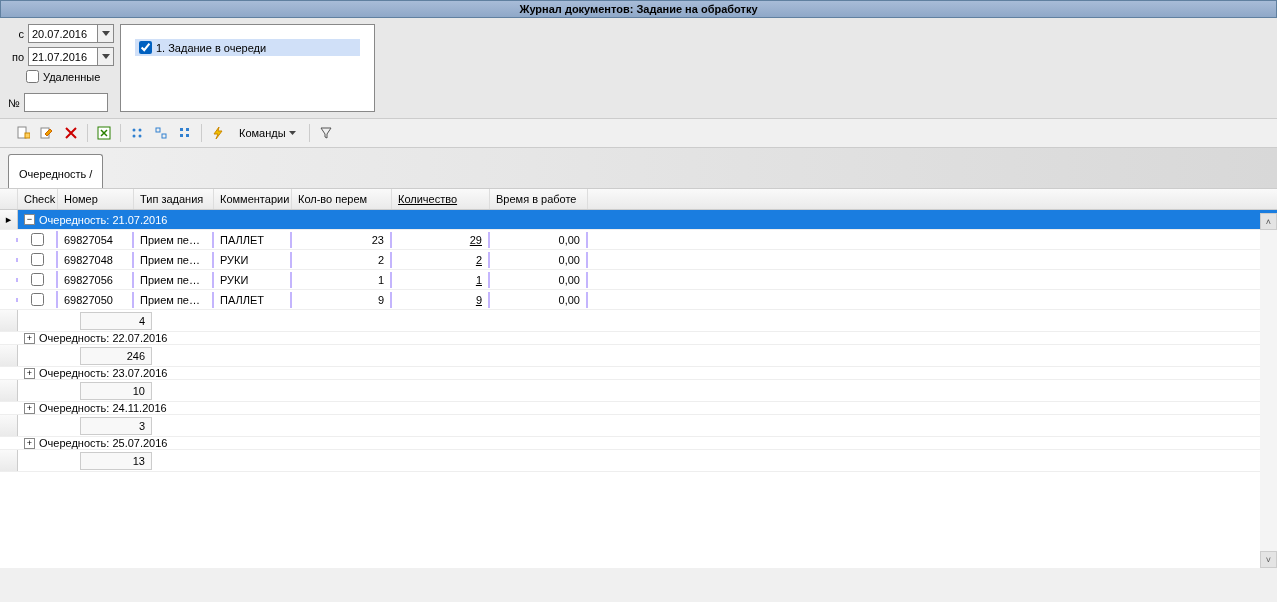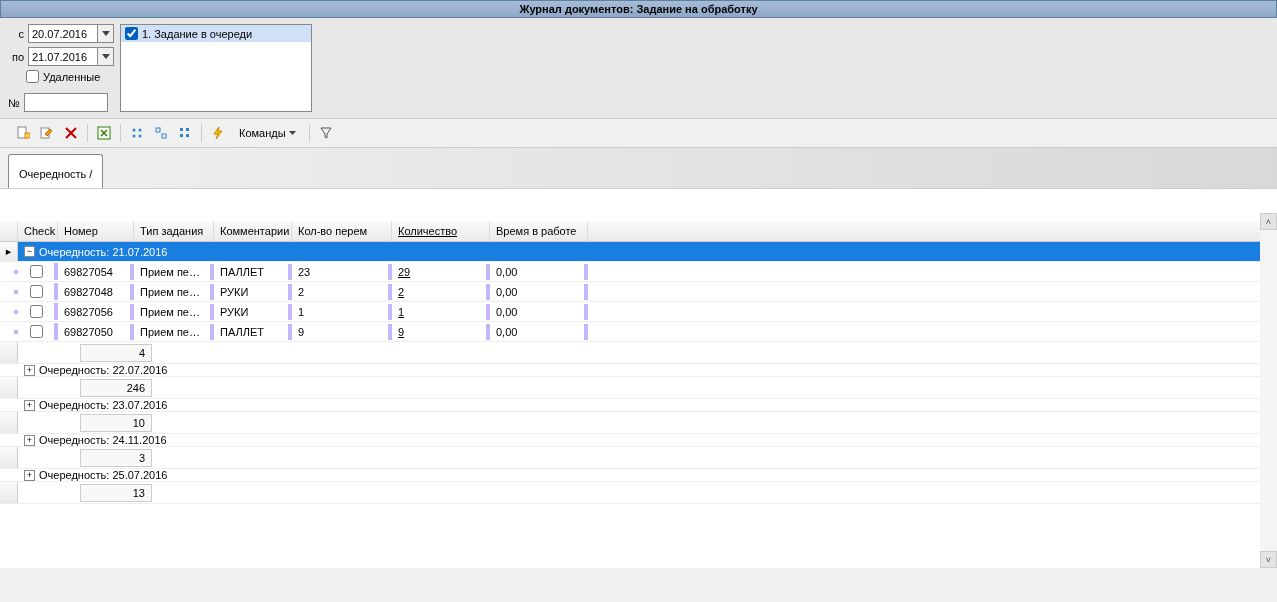--- a/index.html
+++ b/index.html
@@ -12,46 +12,46 @@
 .date-row { display: flex; align-items: center; gap: 4px; }
 .date-row .lbl { width: 16px; text-align: right; }
 .date-combo { display: flex; }
 .date-combo input { width: 70px; height: 19px; border: 1px solid #888; padding: 1px 3px; }
 .date-combo .drop { width: 16px; height: 19px; border: 1px solid #888; border-left: none; background: #f0f0f0; display: flex; align-items: center; justify-content: center; cursor: pointer; }
 .chk-row { display: flex; align-items: center; gap: 4px; margin-left: 18px; }
 .chk-row input[type=checkbox] { width: 13px; height: 13px; }
 .num-row { display: flex; align-items: center; gap: 4px; margin-top: 6px; }
 .num-row input { width: 84px; height: 19px; border: 1px solid #888; }
 
-.status-list { border: 1px solid #888; background: #fff; width: 192px; padding: 0; }
+.status-list { border: 1px solid #888; background: #fff; width: 255px; padding: 14px; }
 .status-item { display: flex; align-items: center; gap: 4px; padding: 2px 4px; }
 .status-item.selected { background: #d0e0f8; }
 .status-item input[type=checkbox] { width: 13px; height: 13px; accent-color: #0060c0; }
 
 .toolbar { background: #f0f0f0; border-bottom: 1px solid #ccc; padding: 4px 13px; display: flex; align-items: center; gap: 4px; }
 .tb-btn { width: 20px; height: 20px; display: flex; align-items: center; justify-content: center; cursor: pointer; border: 1px solid transparent; }
 .tb-sep { width: 1px; height: 18px; background: #ccc; margin: 0 2px; }
 .tb-commands { display: flex; align-items: center; gap: 3px; padding: 2px 6px; cursor: pointer; border: 1px solid transparent; }
 
 .tab-area { background: linear-gradient(90deg, #f0f0f0, #d8d8d8); padding: 6px 8px 0 8px; height: 40px; }
 .tab { display: inline-block; background: #fff; border: 1px solid #888; border-bottom: none; padding: 13px 10px; border-radius: 3px 3px 0 0; }
 
 .grid { background: #fff; border-top: 1px solid #ccc; position: relative; }
-.grid-header { display: flex; background: linear-gradient(#fafafa, #eaeaea); border-bottom: 1px solid #ccc; margin-top: 32px; }
+.grid-header { display: flex; background: linear-gradient(#fafafa, #eaeaea); border-bottom: 1px solid #ccc; }
 .grid-header .cell { border-right: 1px solid #ddd; padding: 4px 6px; overflow: hidden; white-space: nowrap; }
 
 .group-row { display: flex; align-items: center; background: #fff; border-bottom: 1px solid #eee; }
 .group-row.active { background: #1a7de0; color: #fff; }
 .group-row .indicator { width: 18px; text-align: center; }
 .group-row.active .indicator { color: #000; background: linear-gradient(#fafafa,#eaeaea); border-right:1px solid #ccc; height:19px; display:flex;align-items:center;justify-content:center;}
 .group-row .expander { width: 11px; height: 11px; border: 1px solid #888; background: #fff; color: #000; display: inline-flex; align-items: center; justify-content: center; margin: 0 4px 0 6px; font-size: 9px; line-height: 1; cursor: pointer; }
 
 .data-row { display: flex; align-items: center; border-bottom: 1px solid #eee; height: 20px; }
-.data-row .cell { padding: 2px 6px; border-right: 4px solid #c4b5fd; overflow: hidden; white-space: nowrap; text-overflow: ellipsis; }
-.data-row .cell.num { }
+.data-row .cell { padding: 2px 6px; border-right: 2px solid #c4b5fd; overflow: hidden; white-space: nowrap; text-overflow: ellipsis; }
+.data-row .cell.num { text-align: right; }
 .data-row .chk { display:flex; align-items:center; justify-content:center;}
 .data-row .chk input { width:13px; height:13px;}
 
 .summary-row { display: flex; height: 22px; border-bottom: 1px solid #eee; }
 .summary-box { border: 1px solid #ccc; background: #f8f8f8; text-align: right; padding: 2px 6px; margin-left: 62px; width: 72px; height:18px; margin-top:2px;}
 
 .vscroll { position: absolute; right: 0; top: 0; bottom: 0; width: 17px; background: #f0f0f0; }
 .vscroll .arrow { height: 17px; background: #e4e4e4; border: 1px solid #ccc; display:flex; align-items:center; justify-content:center; cursor:pointer; font-size:9px; color:#555;}
 .vscroll .track { flex:1; }
 

